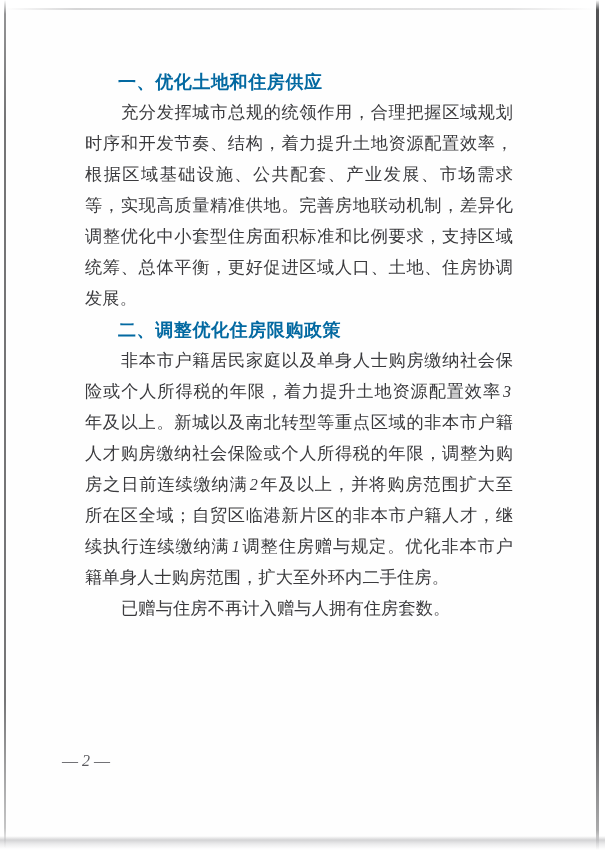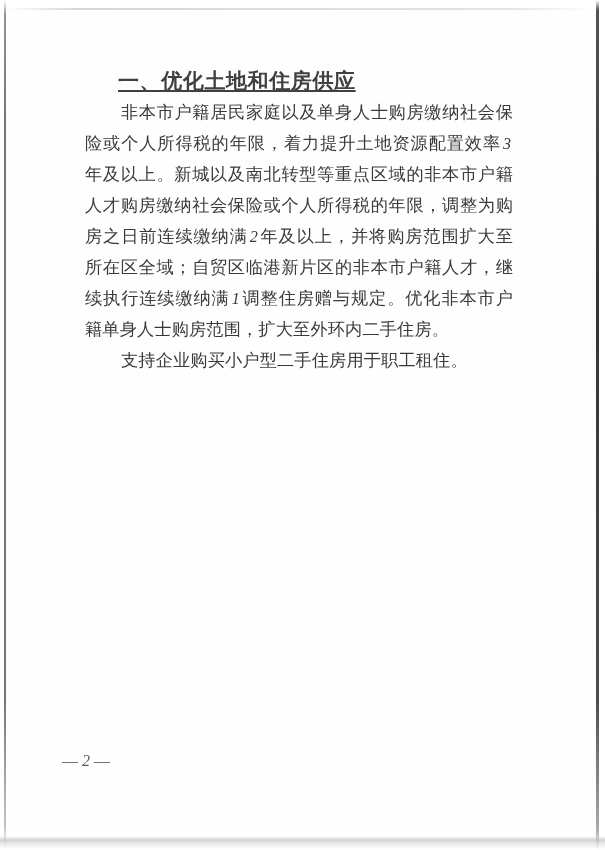--- a/index.html
+++ b/index.html
@@ -69,27 +69,26 @@
   .content {
     position: absolute;
     left: 85px;
     top: 66px;
     width: 428px;
   }
 
   .heading {
     font-family: "DejaVu Sans", "Liberation Sans", sans-serif;
     font-weight: bold;
-    font-size: 21px;
+    font-size: 18px;
     line-height: 31px;
-    color: #404040;
+    color: #0369a1;
     text-indent: 33px;
     letter-spacing: 0.6px;
     white-space: nowrap;
-    text-decoration: underline;
   }
 
   .para {
     font-family: "Liberation Serif", "DejaVu Serif", serif;
     font-size: 17.2px;
     line-height: 31px;
     color: #3a3a3d;
     text-align: justify;
     text-align-last: left;
     text-indent: 36px;
@@ -130,26 +129,28 @@
 
   <div class="scan-edge-top"></div>
   <div class="scan-edge-left"></div>
   <div class="scan-edge-right"></div>
   <div class="scan-shadow-bottom"></div>
 
   <div class="content">
 
     <div class="heading">一、优化土地和住房供应</div>
 
+    <div class="para">充分发挥城市总规的统领作用，合理把握区域规划时序和开发节奏、结构，着力提升土地资源配置效率，根据区域基础设施、公共配套、产业发展、市场需求等，实现高质量精准供地。完善房地联动机制，差异化调整优化中小套型住房面积标准和比例要求，支持区域统筹、总体平衡，更好促进区域人口、土地、住房协调发展。</div>
 
+    <div class="heading">二、调整优化住房限购政策</div>
 
     <div class="para"><span>非本市户籍居民家庭以及单身人士购房缴纳社会保险或个人所得税的年限，着力提升土地资源配置效率</span><span class="num">3</span><span>年及以上。新城以及南北转型等重点区域的非本市户籍人才购房缴纳社会保险或个人所得税的年限，调整为购房之日前连续缴纳满</span><span class="num">2</span><span>年及以上，并将购房范围扩大至所在区全域；自贸区临港新片区的非本市户籍人才，继续执行连续缴纳满</span><span class="num">1</span><span>调整住房赠与规定。优化非本市户籍单身人士购房范围，扩大至外环内二手住房。</span></div>
 
 
-    <div class="para">支持企业购买小户型二手住房用于职工租住。</div>
+    <div class="para">已赠与住房不再计入赠与人拥有住房套数。</div>
 
   </div>
 
   <div class="page-number">
     <span>—</span><span class="pn-num">2</span><span>—</span>
   </div>
 
 </div>
 
 </body></html>

